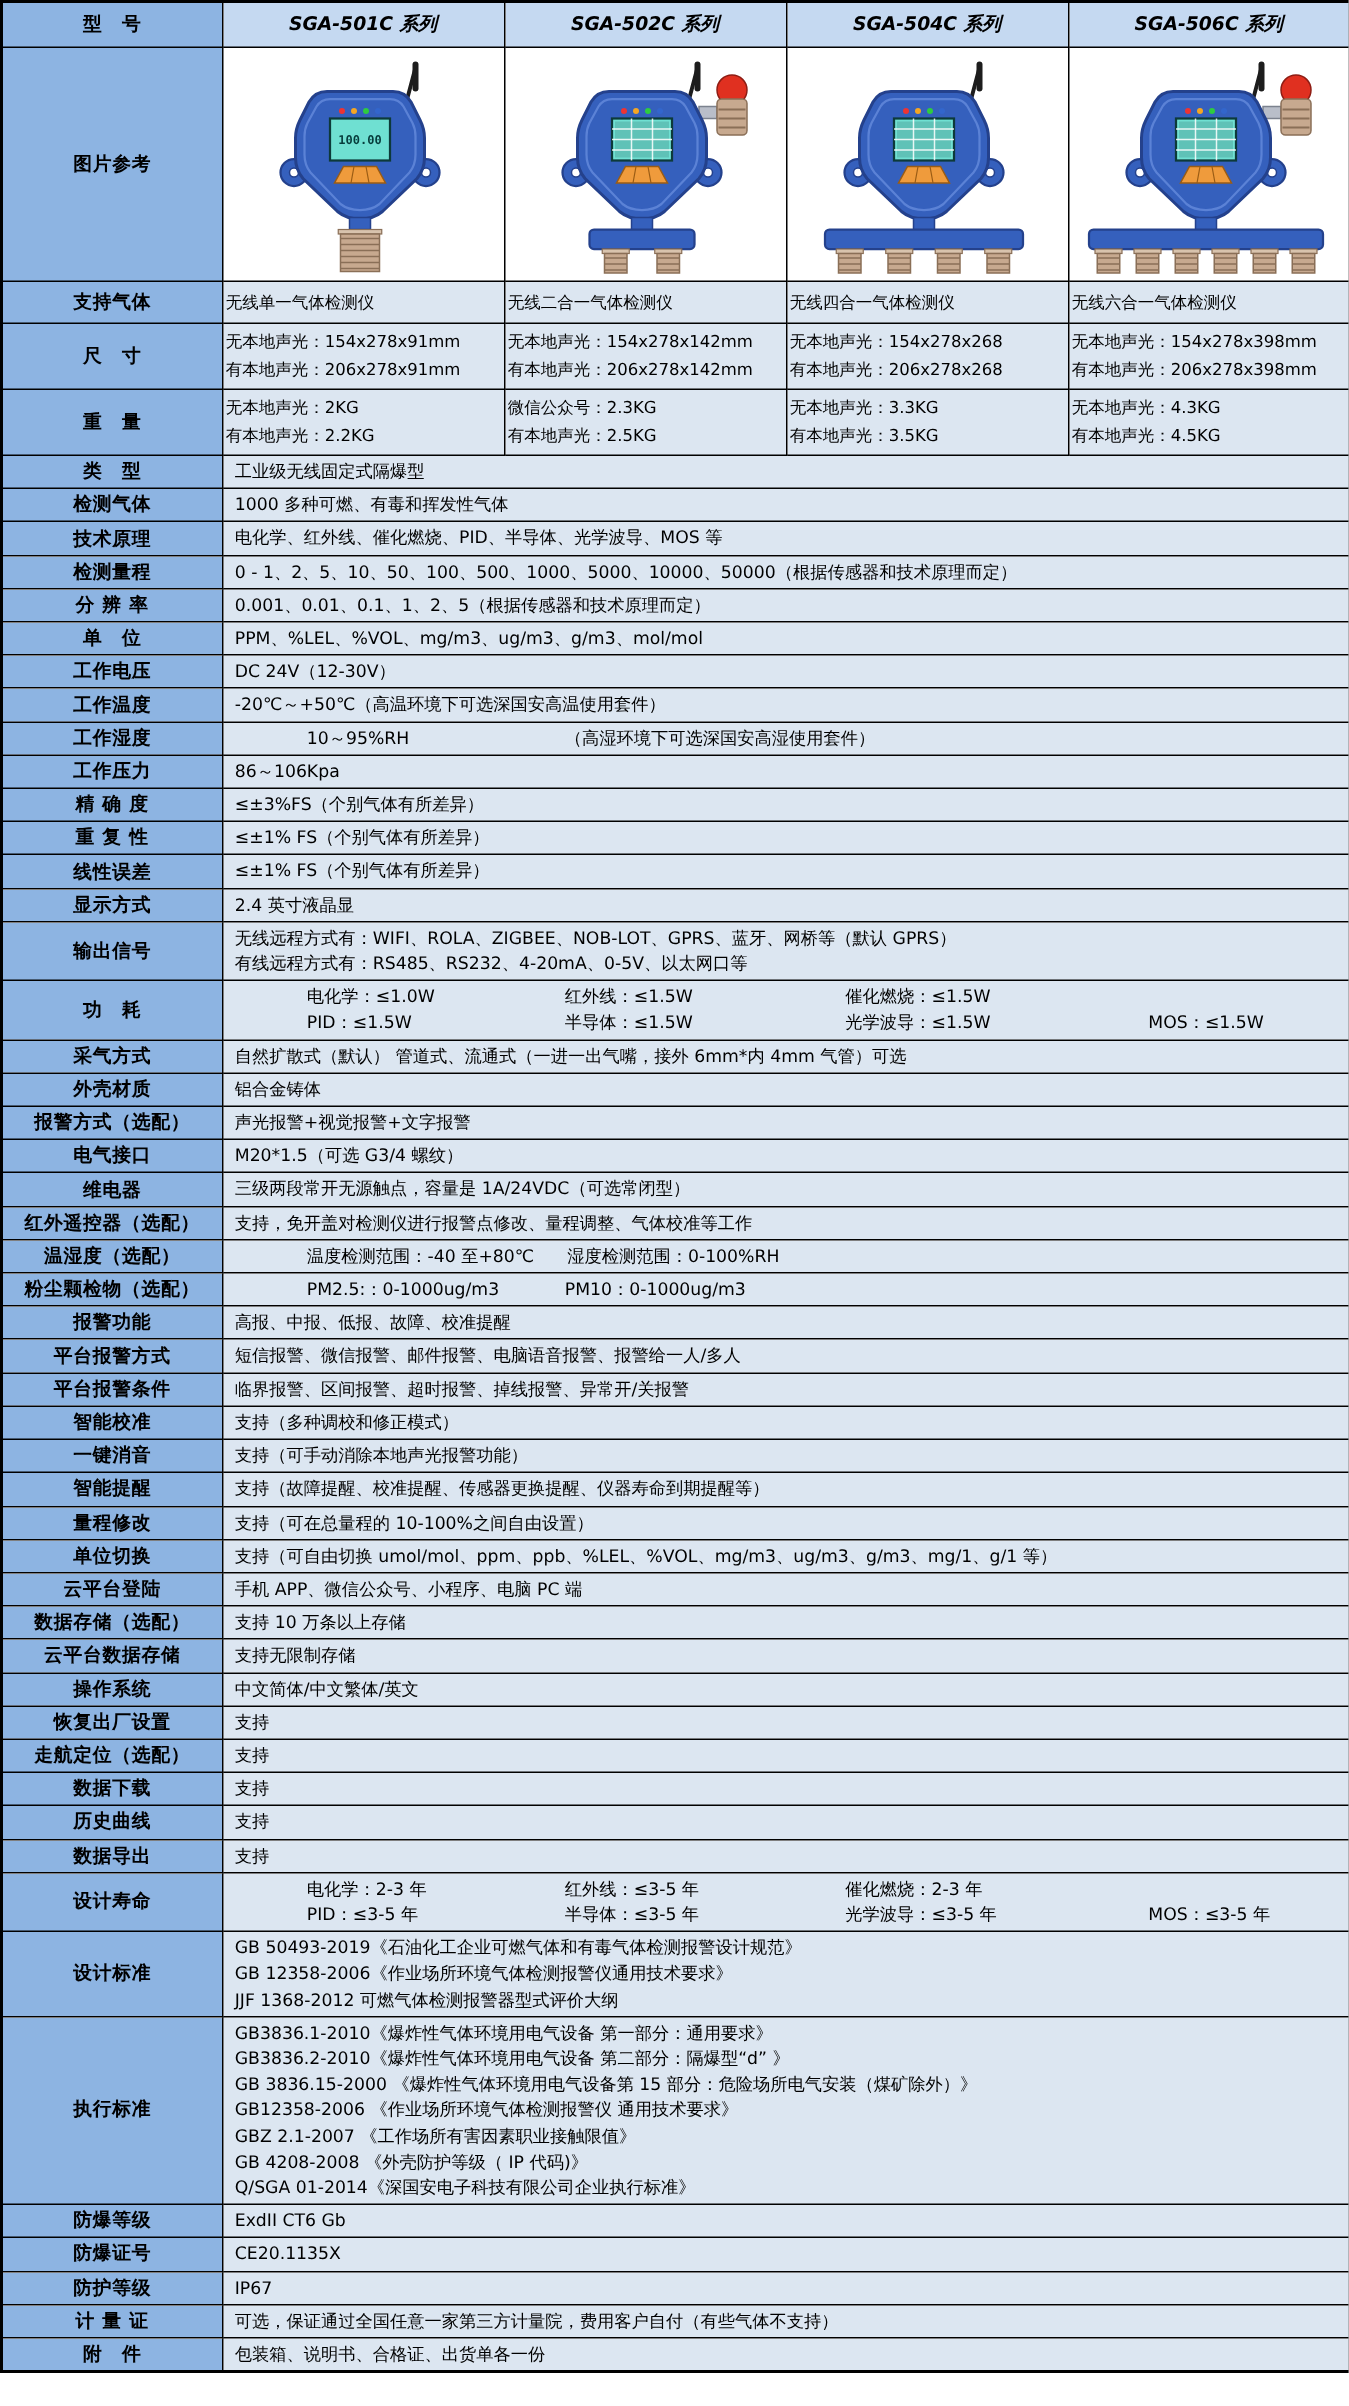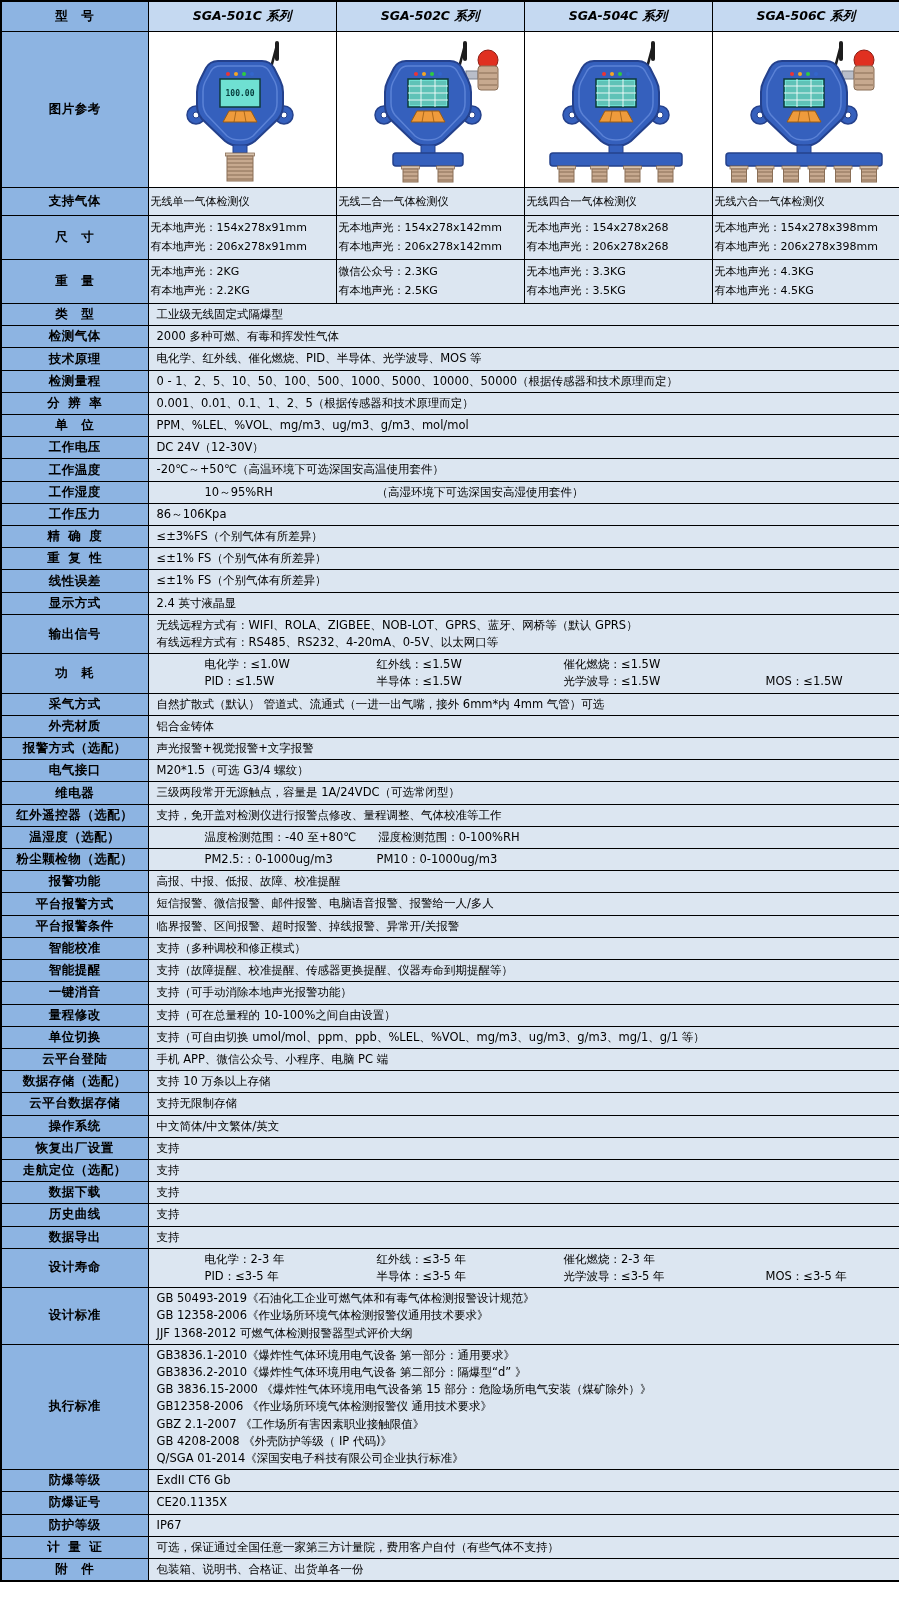--- a/index.html
+++ b/index.html
@@ -6,21 +6,21 @@
     --label-bg:#8DB4E2;
     --header-bg:#C5D9F1;
     --cell-bg:#DCE6F1;
     --border:#000000;
   }
   html,body{margin:0;padding:0;background:#ffffff;}
   body{font-family:"DejaVu Sans","Liberation Sans",sans-serif;color:#000;}
   .page{width:899px;}
   table.spec{border-collapse:collapse;table-layout:fixed;width:899px;border:2px solid var(--border);}
   th,td{border:1px solid var(--border);font-size:11.5px;color:#000;padding:2px 8px;vertical-align:middle;overflow:hidden;}
-  th.lbl,td.lbl{background:var(--label-bg);font-weight:bold;text-align:center;font-size:12.5px;padding:2px 2px;letter-spacing:0.5px;font-family:Liberation Mono, monospace;}
+  th.lbl,td.lbl{background:var(--label-bg);font-weight:bold;text-align:center;font-size:12.5px;padding:2px 2px;letter-spacing:0.5px;}
   tr.hdr th{height:25px;}
   th.model{background:var(--header-bg);font-weight:bold;text-align:center;font-size:12.5px;font-style:italic;}
   td.icell{background:#ffffff;text-align:center;padding:1px;height:152px;}
   td.mcell{background:var(--cell-bg);padding:2px 2px;font-size:11px;}
   tr.gasr td{height:23px;}
   tr.mrow td{height:39px;}
   td.vcell{background:var(--cell-bg);}
   .line{line-height:17.2px;white-space:nowrap;}
   tr.mrow .line{line-height:18.5px;}
   .col-seg{display:inline-block;padding-right:22px;}
@@ -267,21 +267,21 @@
         </tr>
         <tr class="srow">
           <td class="lbl">类　型</td>
           <td class="vcell" colspan="4">
             <div class="line">工业级无线固定式隔爆型</div>
           </td>
         </tr>
         <tr class="srow">
           <td class="lbl">检测气体</td>
           <td class="vcell" colspan="4">
-            <div class="line">2000 多种可燃、有毒和挥发性气体</div>
+            <div class="line">1000 多种可燃、有毒和挥发性气体</div>
           </td>
         </tr>
         <tr class="srow">
           <td class="lbl">技术原理</td>
           <td class="vcell" colspan="4">
             <div class="line">电化学、红外线、催化燃烧、PID、半导体、光学波导、MOS 等</div>
           </td>
         </tr>
         <tr class="srow">
           <td class="lbl">检测量程</td>
@@ -429,29 +429,29 @@
             <div class="line">临界报警、区间报警、超时报警、掉线报警、异常开/关报警</div>
           </td>
         </tr>
         <tr class="srow">
           <td class="lbl">智能校准</td>
           <td class="vcell" colspan="4">
             <div class="line">支持（多种调校和修正模式）</div>
           </td>
         </tr>
         <tr class="srow">
+          <td class="lbl">一键消音</td>
+          <td class="vcell" colspan="4">
+            <div class="line">支持（可手动消除本地声光报警功能）</div>
+          </td>
+        </tr>
+        <tr class="srow">
           <td class="lbl">智能提醒</td>
           <td class="vcell" colspan="4">
             <div class="line">支持（故障提醒、校准提醒、传感器更换提醒、仪器寿命到期提醒等）</div>
-          </td>
-        </tr>
-        <tr class="srow">
-          <td class="lbl">一键消音</td>
-          <td class="vcell" colspan="4">
-            <div class="line">支持（可手动消除本地声光报警功能）</div>
           </td>
         </tr>
         <tr class="srow">
           <td class="lbl">量程修改</td>
           <td class="vcell" colspan="4">
             <div class="line">支持（可在总量程的 10-100%之间自由设置）</div>
           </td>
         </tr>
         <tr class="srow">
           <td class="lbl">单位切换</td>

